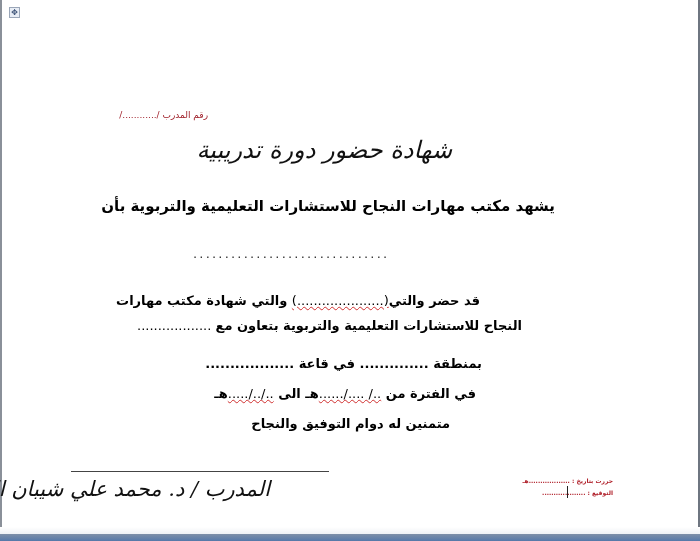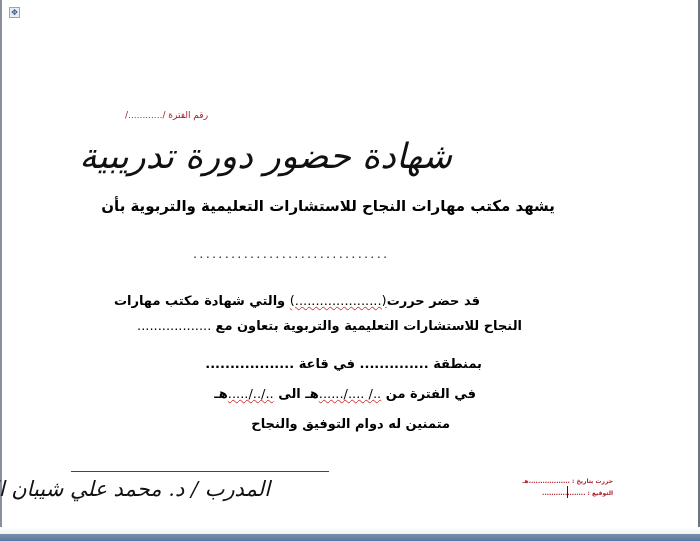--- a/index.html
+++ b/index.html
@@ -27,21 +27,21 @@
       position:absolute; left:7px; top:7px; width:9px; height:9px;
       border:1px solid #9aa6b8; background:#e8edf5;
       font-size:8px; line-height:9px; text-align:center; color:#334a70;
     }
     .rtl { direction:rtl; unicode-bidi:embed; position:absolute; white-space:nowrap; }
     .cert-no {
       right:490px; top:110px; font-size:9px; color:#a0202a;
     }
     .title {
       left:240px; top:136px; width:210px; text-align:center;
-      font-family:"DejaVu Serif", serif; font-size:35px; font-style:italic; color:#111;
+      font-family:"DejaVu Serif", serif; font-size:24px; font-style:italic; color:#111;
       letter-spacing:-1px;
     }
     .line1 {
       right:143px; top:197px; font-size:15px; font-weight:bold; color:#000;
     }
     .dots-name {
       left:191px; top:246px; font-size:13px; color:#333; letter-spacing:2.2px;
       direction:ltr;
     }
     .body-line { font-size:13px; font-weight:bold; color:#000; }
@@ -69,30 +69,30 @@
     .cursor {
       position:absolute; left:565px; top:486px; width:1px; height:12px; background:#222;
     }
   </style>
 </head>
 <body>
 
 <div class="page">
   <div class="anchor">✥</div>
 
-  <div class="rtl cert-no">رقم الفترة /............/</div>
+  <div class="rtl cert-no">رقم المدرب /............/</div>
 
   <div class="rtl title">شهادة حضور دورة تدريبية</div>
 
   <div class="rtl line1">يشهد مكتب مهارات النجاح للاستشارات التعليمية والتربوية بأن</div>
 
   <div class="rtl dots-name">...............................</div>
 
   <div class="rtl body-line l2">
-    <span>قد حضر  حررت</span><span class="dotted red-under">(.....................)</span><span> والتي شهادة مكتب مهارات</span>
+    <span>قد حضر  والتي</span><span class="dotted red-under">(.....................)</span><span> والتي شهادة مكتب مهارات</span>
   </div>
 
   <div class="rtl body-line l3">
     <span>النجاح للاستشارات التعليمية والتربوية بتعاون مع</span><span class="dotted"> ..................</span>
   </div>
 
   <div class="rtl body-line l4">بمنطقة  ..............  في قاعة  ..................</div>
 
   <div class="rtl body-line l5">
     <span>في الفترة من </span><span class="dotted red-under">../  ..../......</span><span>هـ الى </span><span class="dotted red-under">../../.....</span><span>هـ</span>

